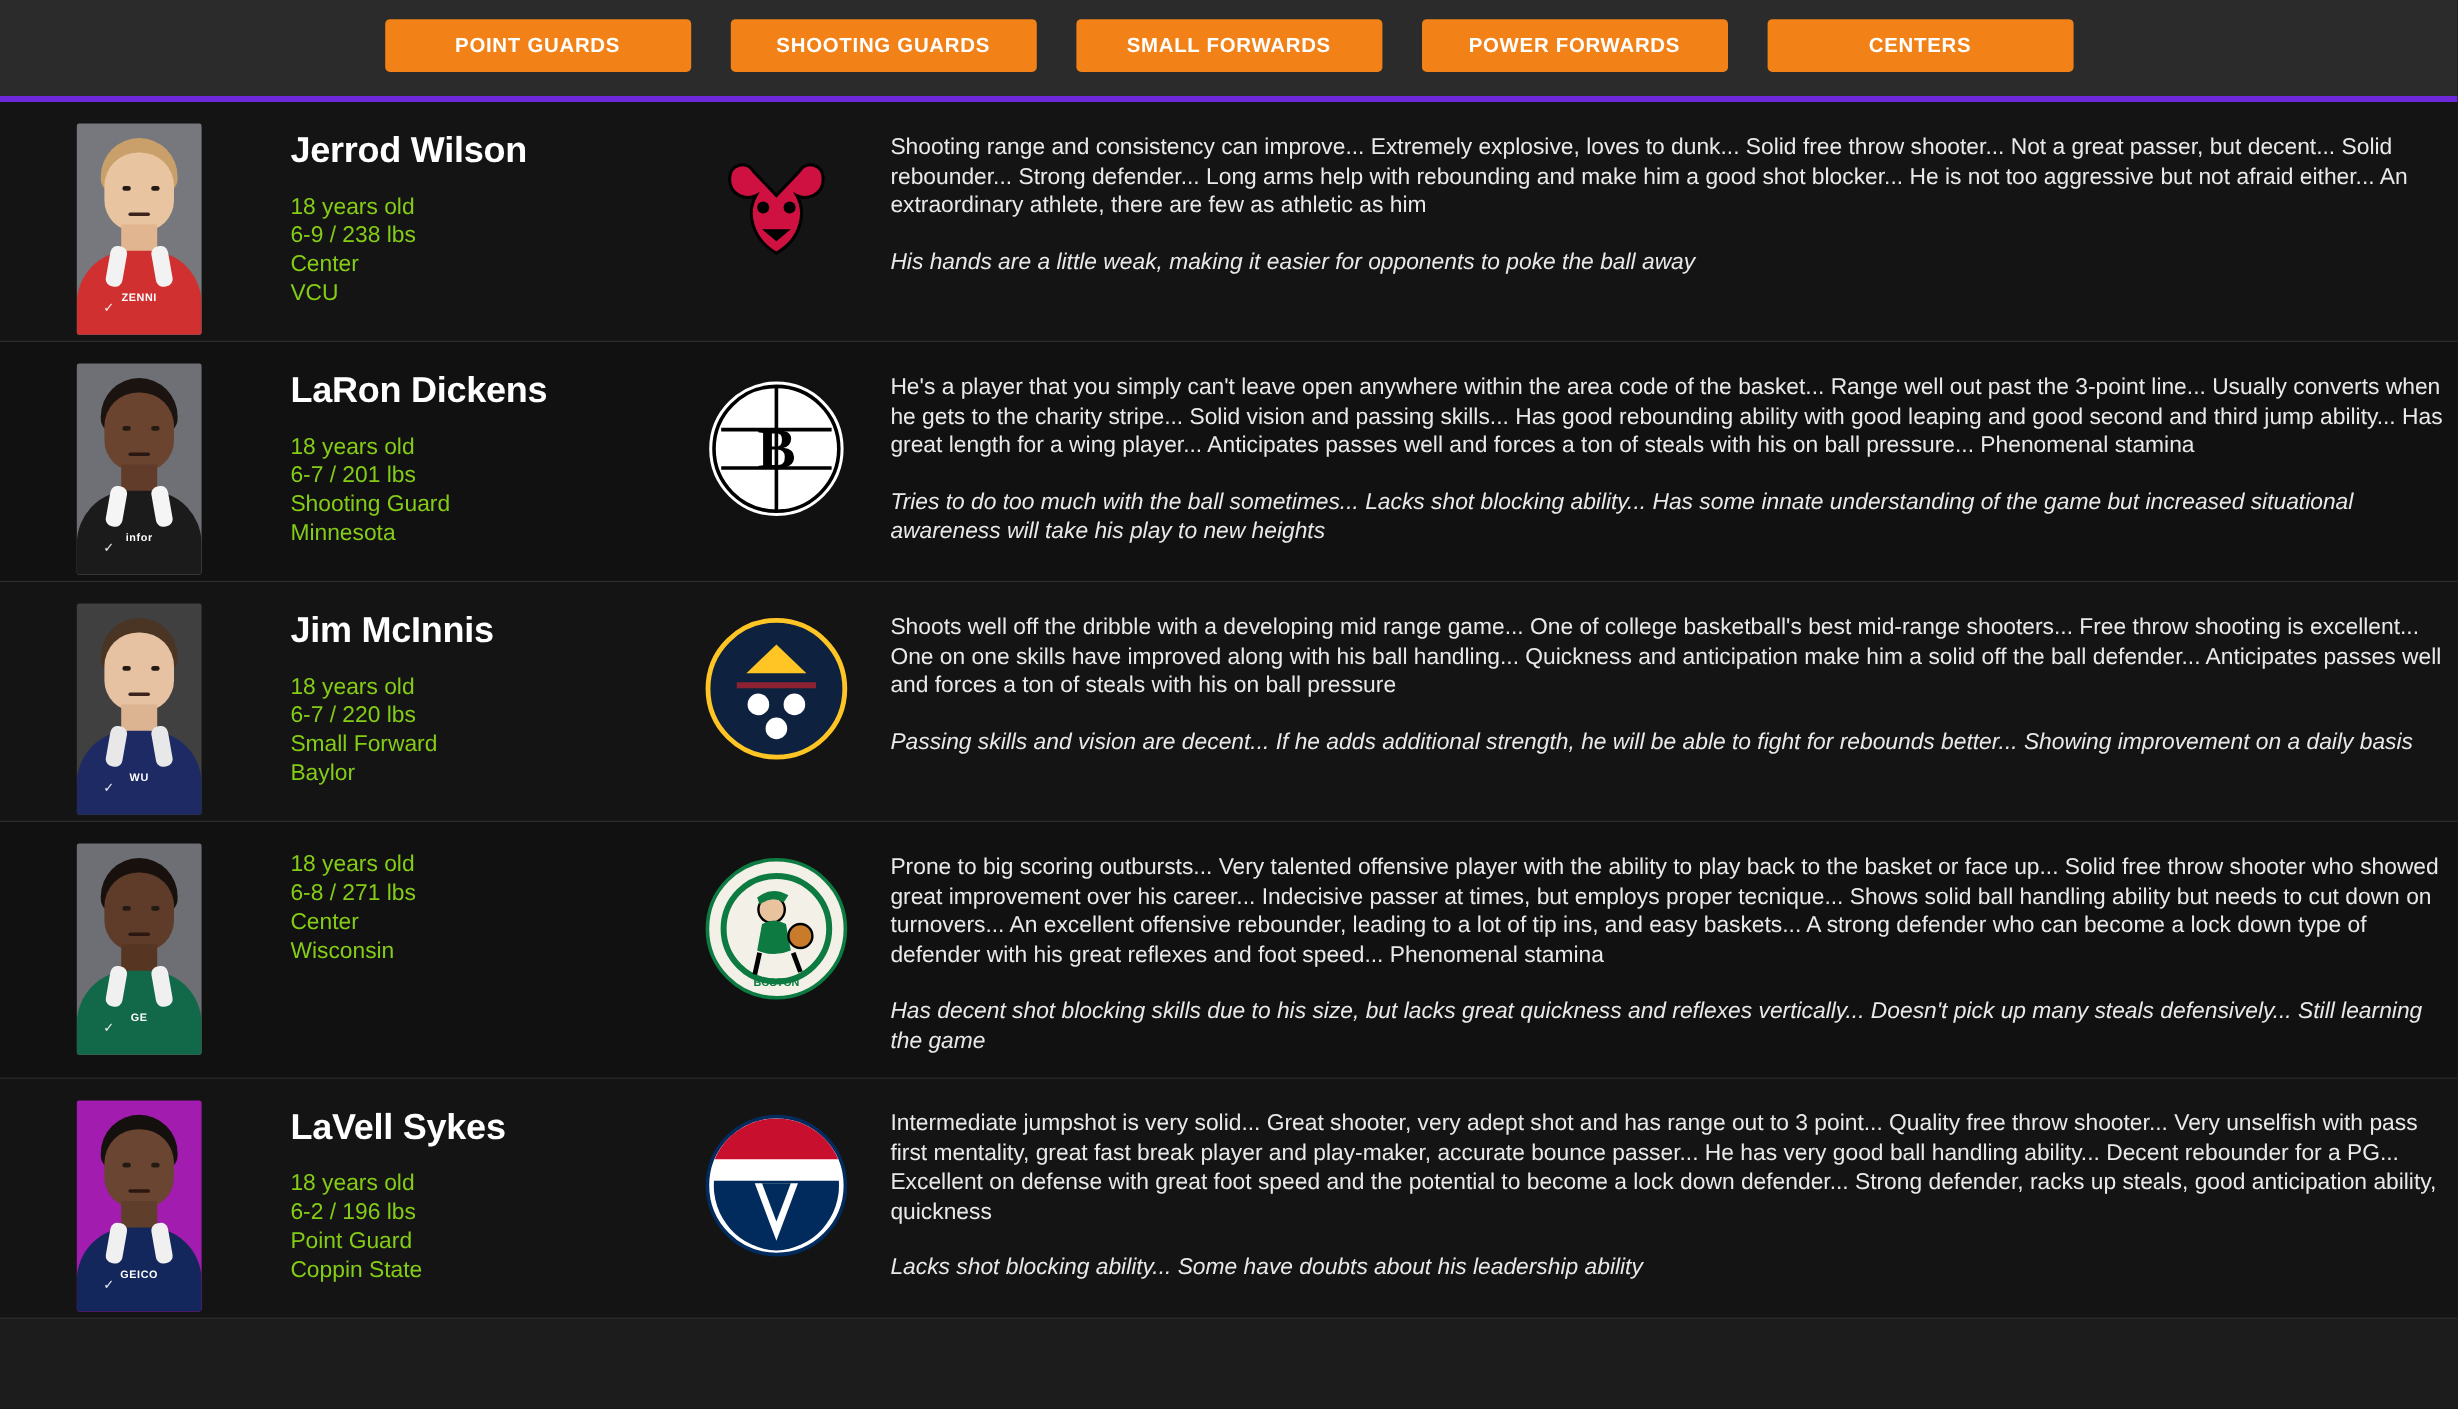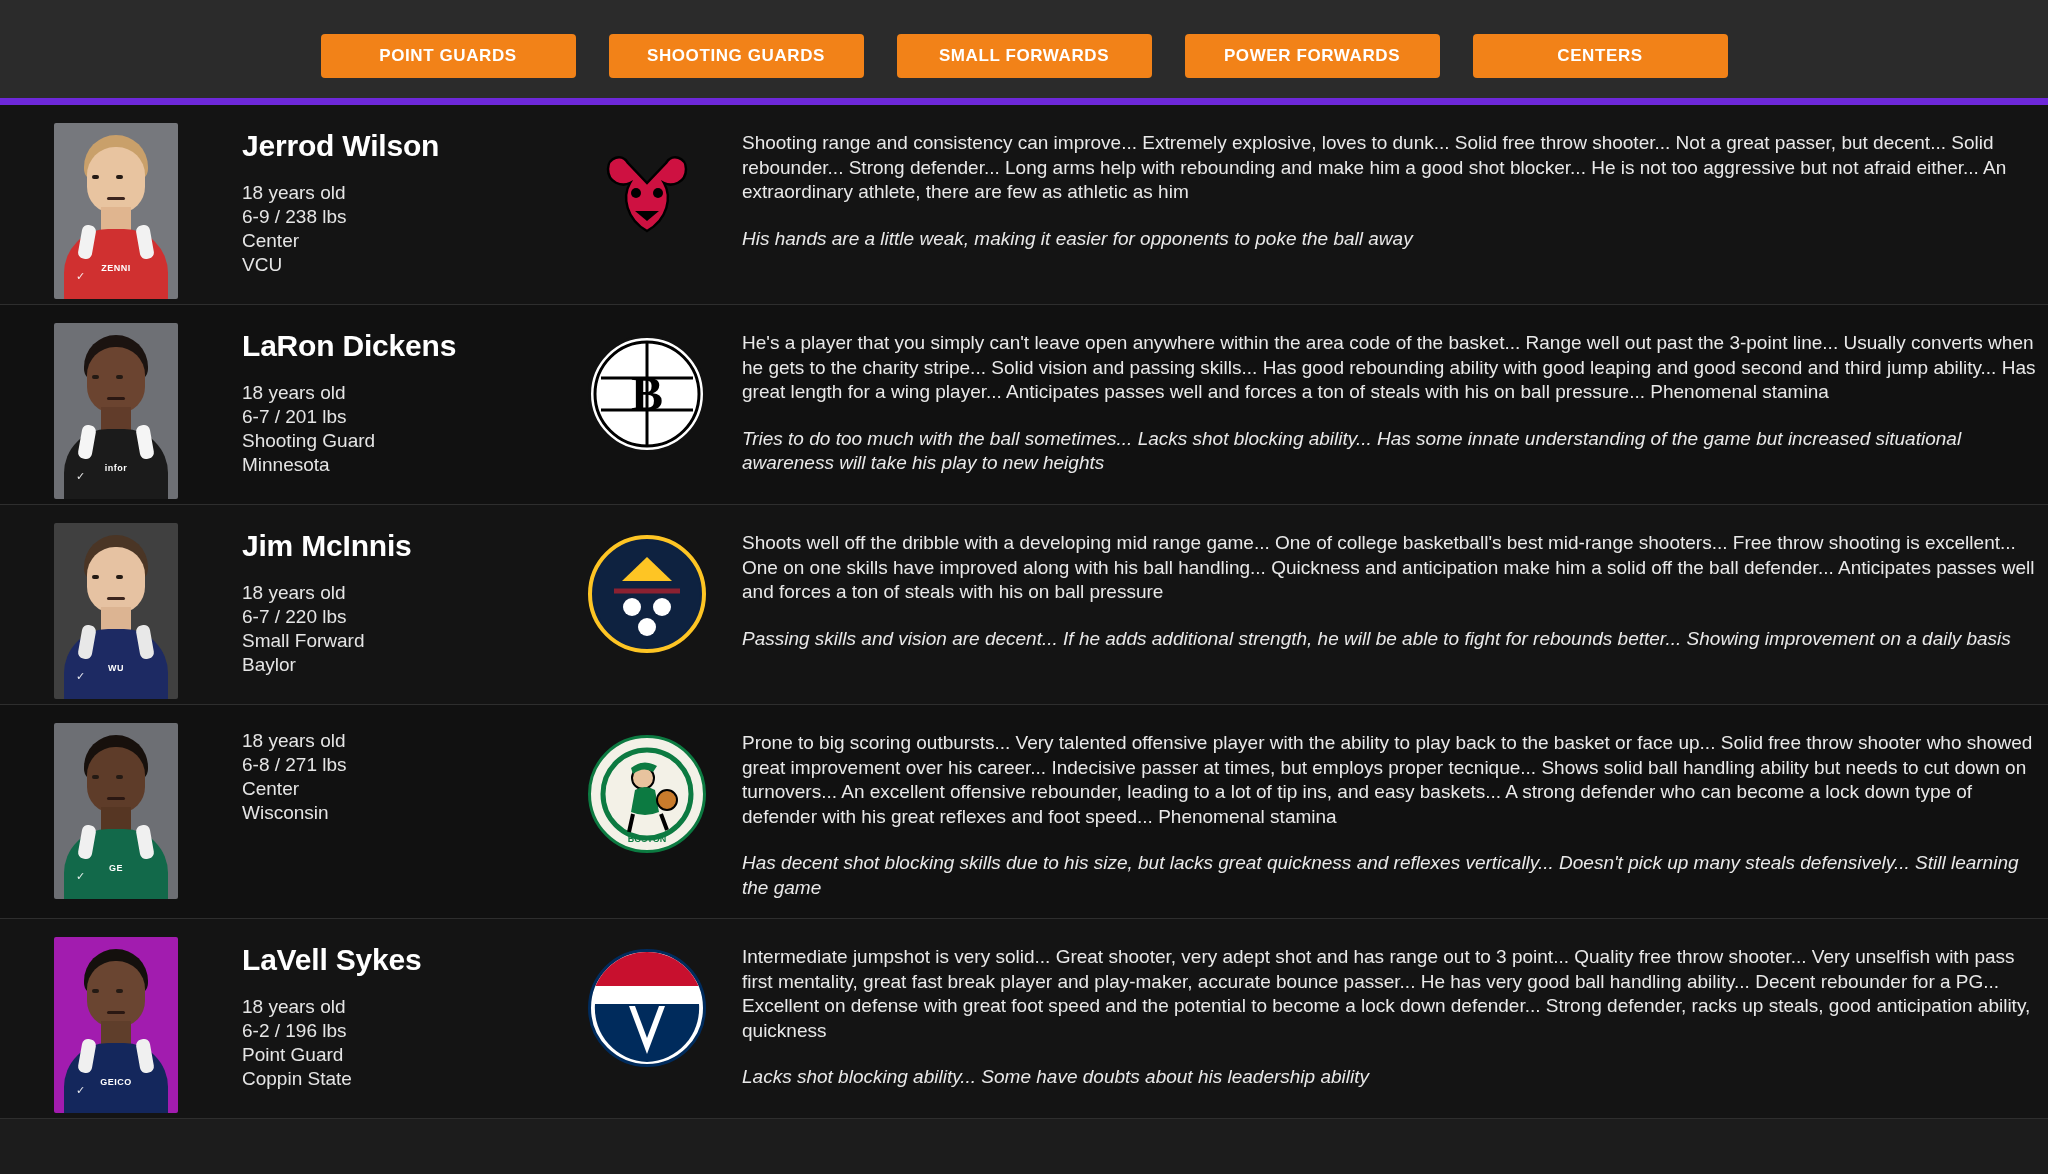--- a/index.html
+++ b/index.html
@@ -12,25 +12,25 @@
   .app {
     width: 2048px;
     min-height: 1174px;
     background: #1c1c1c;
     display: flex;
     flex-direction: column;
   }
   
   .navbar {
     background: #2b2b2b;
-    padding: 34px 0 20px 0;
+    padding: 16px 0 20px 0;
     display: flex;
     justify-content: center;
     gap: 33px;
-    border-bottom: 7px solid #6d28d9;
+    border-bottom: 5px solid #6d28d9;
   }
   .nav-btn {
     background: #f28218;
     color: #ffffff;
     border: none;
     border-radius: 4px;
     font-size: 17px;
     font-weight: bold;
     letter-spacing: 0.6px;
     height: 44px;
@@ -53,21 +53,21 @@
   .player-row:nth-child(even) { background: #111111; }
 
   .portrait-cell {
     width: 232px;
     flex: 0 0 232px;
     display: flex;
     justify-content: center;
     padding-top: 18px;
   }
   .portrait {
-    width: 124px;
+    width: 104px;
     height: 176px;
     position: relative;
     overflow: hidden;
     border-radius: 2px;
     background: #6d6f74;
   }
   .p-hair {
     position: absolute; left: 50%; transform: translateX(-50%);
     top: 12px; width: 64px; height: 46px; border-radius: 32px 32px 12px 12px;
   }
@@ -110,21 +110,21 @@
     padding: 24px 0 18px 10px;
   }
   .player-name {
     color: #ffffff;
     font-size: 30px;
     font-weight: bold;
     margin-bottom: 18px;
     letter-spacing: -0.2px;
   }
   .meta-line {
-    color: #e5e5e5;
+    color: #84cc16;
     font-size: 19px;
     line-height: 24px;
   }
 
   .logo-cell {
     width: 190px;
     flex: 0 0 190px;
     display: flex;
     justify-content: center;
     padding-top: 30px;

